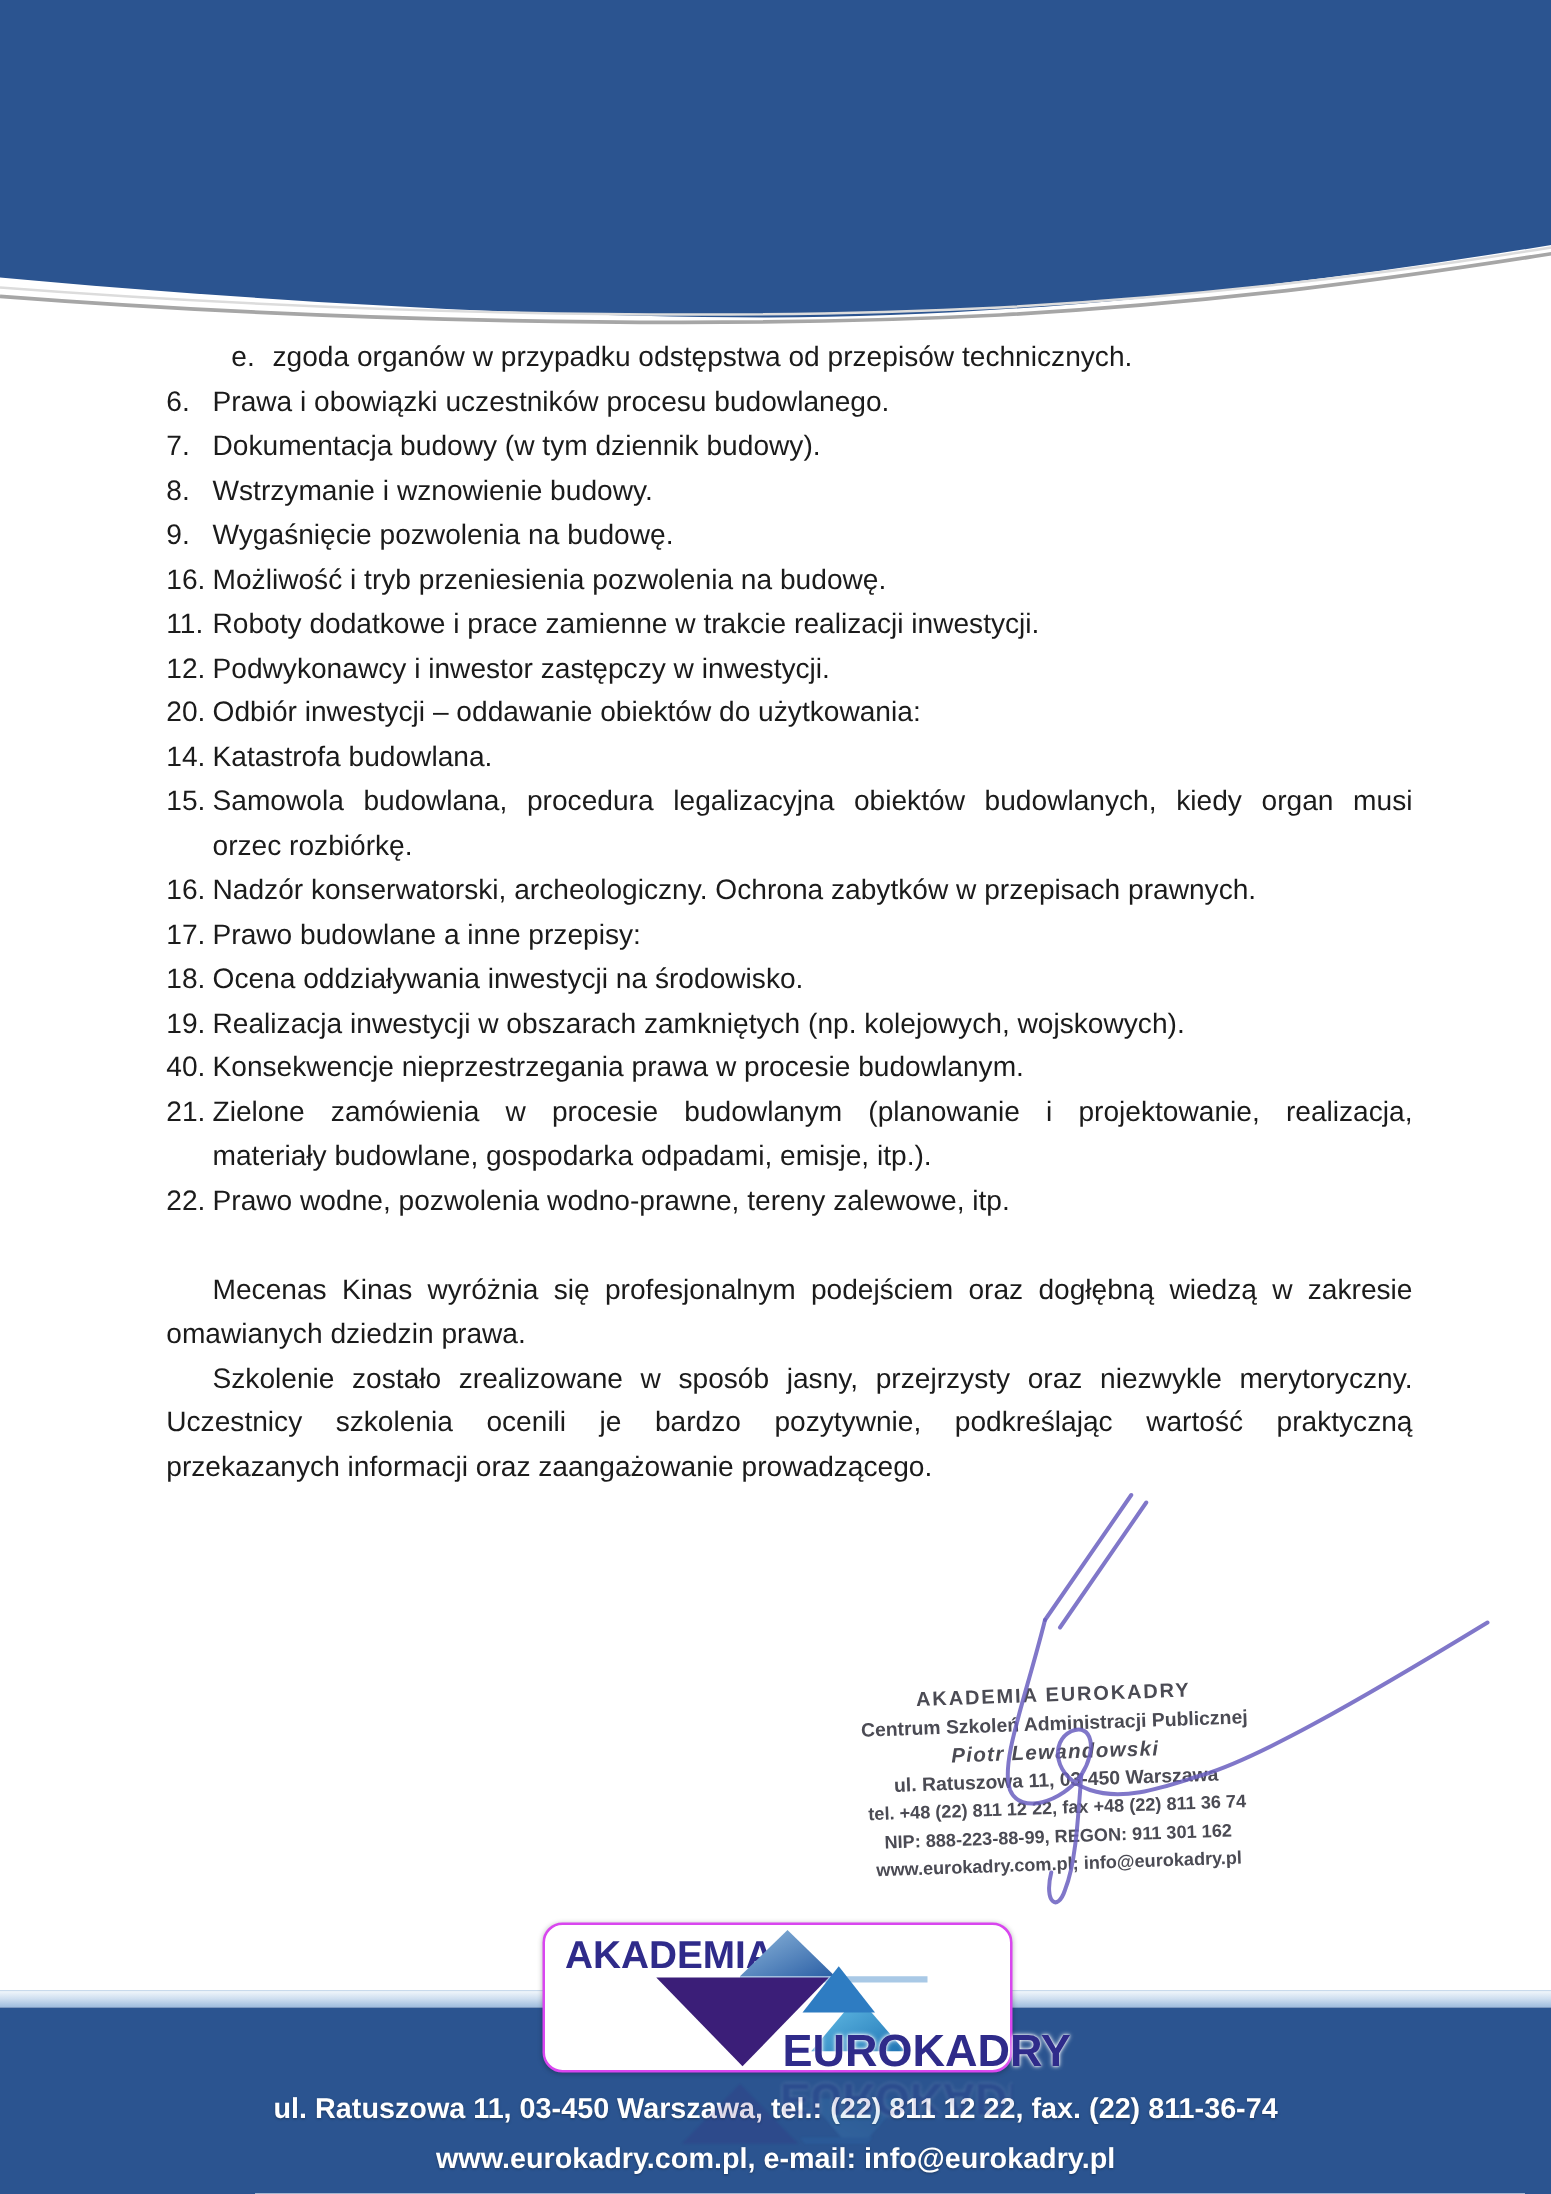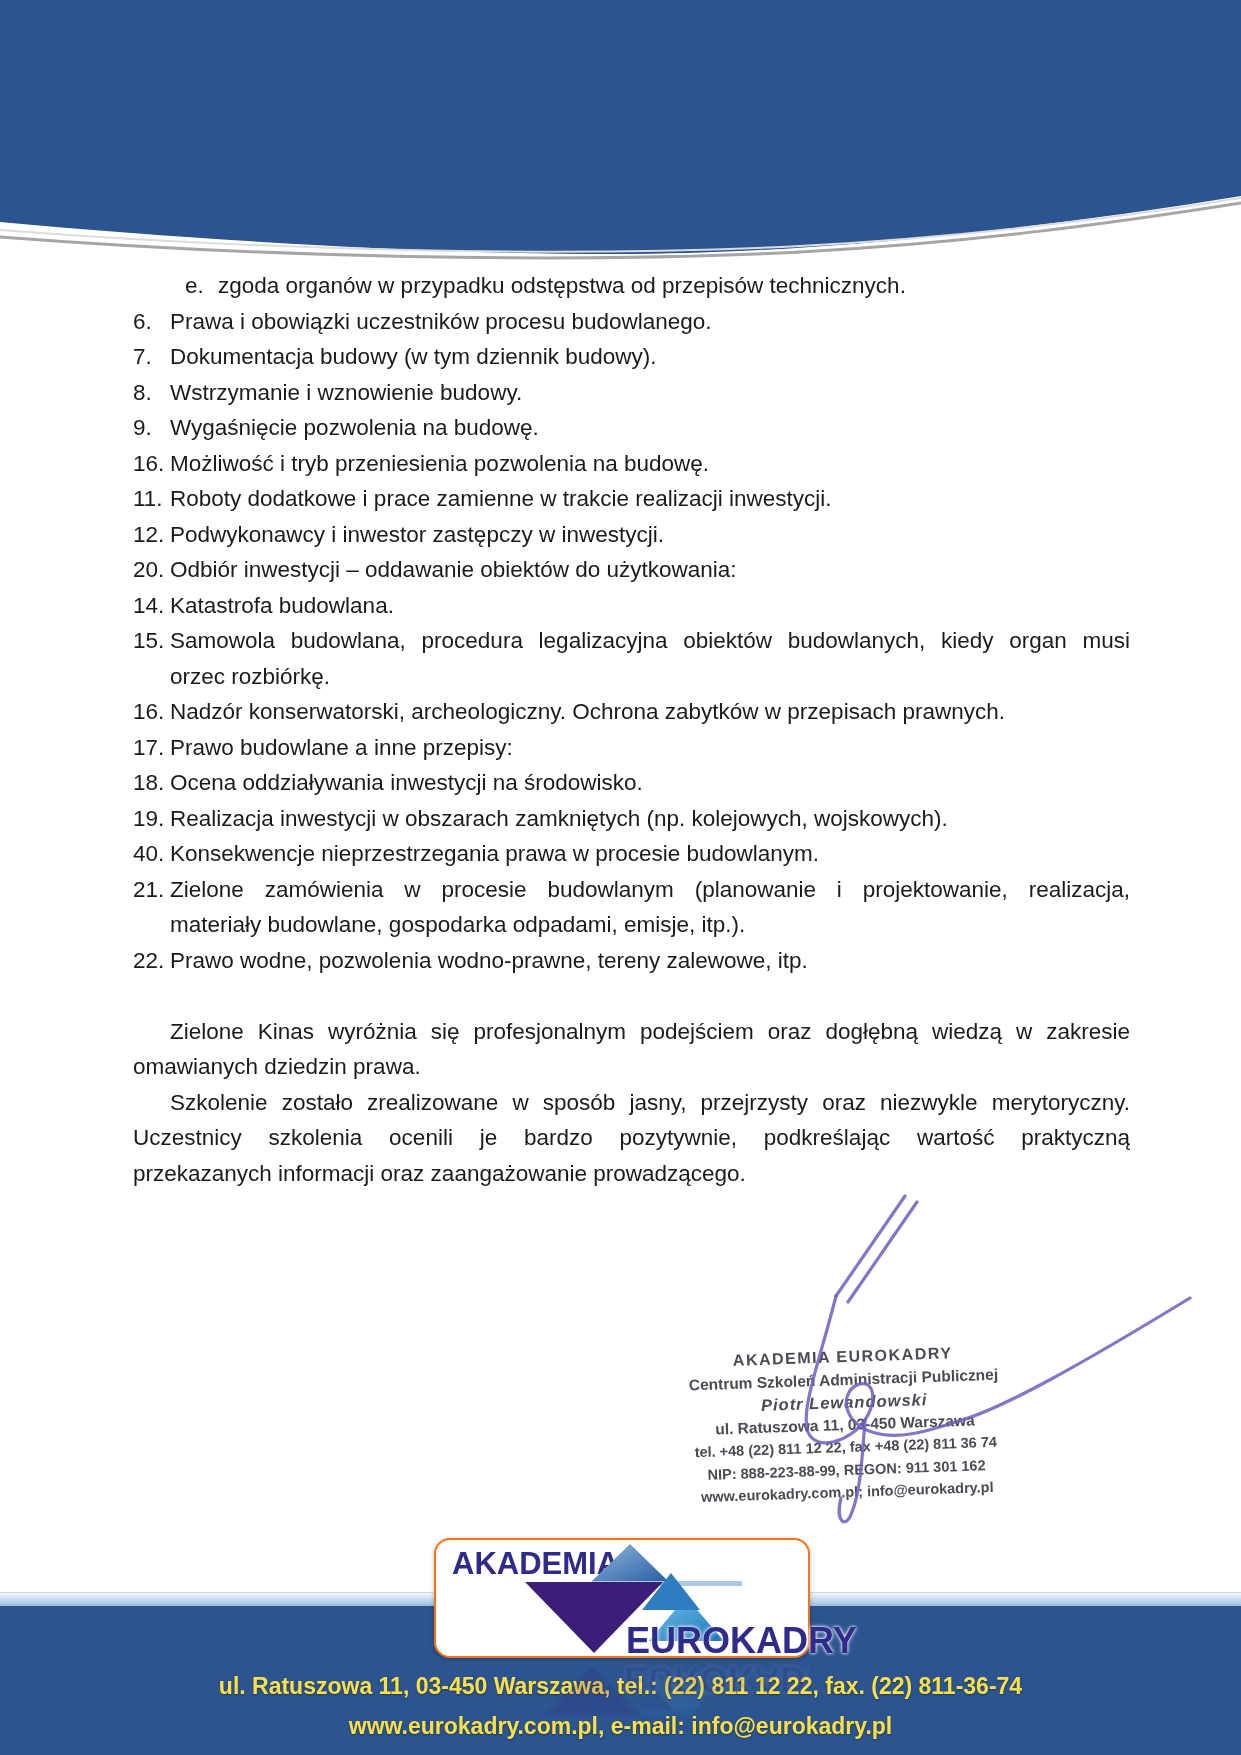--- a/index.html
+++ b/index.html
@@ -32,21 +32,21 @@
   .sline.k-title{font-size:16px;letter-spacing:1.5px;}
   .sline.k-normal{font-size:15.5px;}
   .sline.k-name{font-size:16.5px;font-style:italic;letter-spacing:1px;}
   .sline.k-small{font-size:14.5px;}
   
   .signature{position:absolute;left:650px;top:1180px;width:591px;height:370px;}
   .signature path{fill:none;stroke:var(--signature-violet,#6a5fc0);stroke-width:3.2;stroke-linecap:round;opacity:.85;}
   
   .logo-card{
     position:absolute;left:434px;top:1538px;width:376px;height:120px;box-sizing:border-box;
-    background:#fff;border:2px solid #f97316;border-radius:16px;z-index:3;
+    background:#fff;border:2px solid #d946ef;border-radius:16px;z-index:3;
     box-shadow:0 1px 4px rgba(0,0,0,.25);
     text-align:center;
   }
   .logo-inner{position:absolute;left:0;top:0;width:376px;height:120px;}
   .logo-akademia{position:absolute;left:16px;top:6px;font-size:31px;font-weight:bold;color:var(--logo-navy,#2f2b8a);}
   .logo-tris{position:absolute;left:0;top:0;width:376px;height:120px;}
   .logo-eurokadry{
     position:absolute;left:190px;top:80px;font-size:36px;font-weight:bold;
     color:var(--logo-navy,#2e3192);text-shadow:0 0 4px #fff,0 0 2px #fff;
   }
@@ -54,21 +54,21 @@
     position:absolute;left:434px;top:1660px;width:376px;height:55px;overflow:hidden;
     opacity:.16;z-index:2;filter:blur(1px);pointer-events:none;
   }
   .logo-mirror .logo-inner{transform:scaleY(-1);transform-origin:center;}
   
   .footer{position:absolute;left:0;top:1592px;width:1241px;height:163px;z-index:1;}
   .footer-band{height:14px;box-sizing:border-box;border-top:1px solid #c9daec;
     background:linear-gradient(180deg,#f0f6fb 0%,#cfdff0 45%,#9dbbdd 100%);}
   .footer-main{height:149px;box-sizing:border-box;background:var(--footer-blue,#2b5490);
     padding-top:60px;text-align:center;}
-  .fline{color:#fde047;font-weight:bold;font-size:23px;line-height:40px;
+  .fline{color:#ffffff;font-weight:bold;font-size:23px;line-height:40px;
     text-shadow:0 1px 2px rgba(0,0,0,.35);}
   .line:empty,.fline:empty{display:none;}
 </style>
 </head>
 <body>
 
 <div class="page">
 
   <svg class="header" viewBox="0 0 1241 265" preserveAspectRatio="none" aria-hidden="true">
     <path d="M0,0 H1241 V196 C1020,232 800,254 615,254 C430,254 195,240 0,222 Z" fill="var(--header-blue,#2b5490)"></path>
@@ -184,21 +184,21 @@
         </div>
         <div class="row">
           <span class="num">22.</span>
           <div class="txt">
             <div class="line last">Prawo wodne, pozwolenia wodno-prawne, tereny zalewowe, itp.</div>
           </div>
         </div>
       </div>
     <div id="para-host">
         <div class="para">
-          <div class="line">Zielone Kinas wyróżnia się profesjonalnym podejściem oraz dogłębną wiedzą w zakresie</div>
+          <div class="line">Mecenas Kinas wyróżnia się profesjonalnym podejściem oraz dogłębną wiedzą w zakresie</div>
           <div class="line last">omawianych dziedzin prawa.</div>
         </div>
         <div class="para">
           <div class="line">Szkolenie zostało zrealizowane w sposób jasny, przejrzysty oraz niezwykle merytoryczny.</div>
           <div class="line">Uczestnicy szkolenia ocenili je bardzo pozytywnie, podkreślając wartość praktyczną</div>
           <div class="line last">przekazanych informacji oraz zaangażowanie prowadzącego.</div>
         </div>
       </div>
   </main>
 

